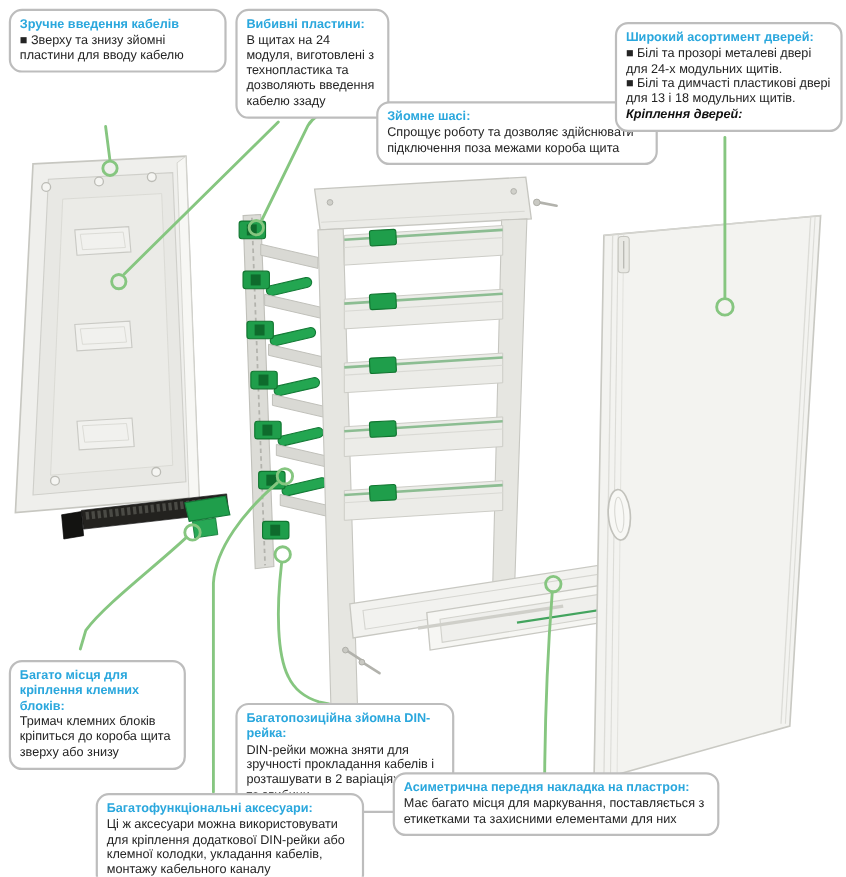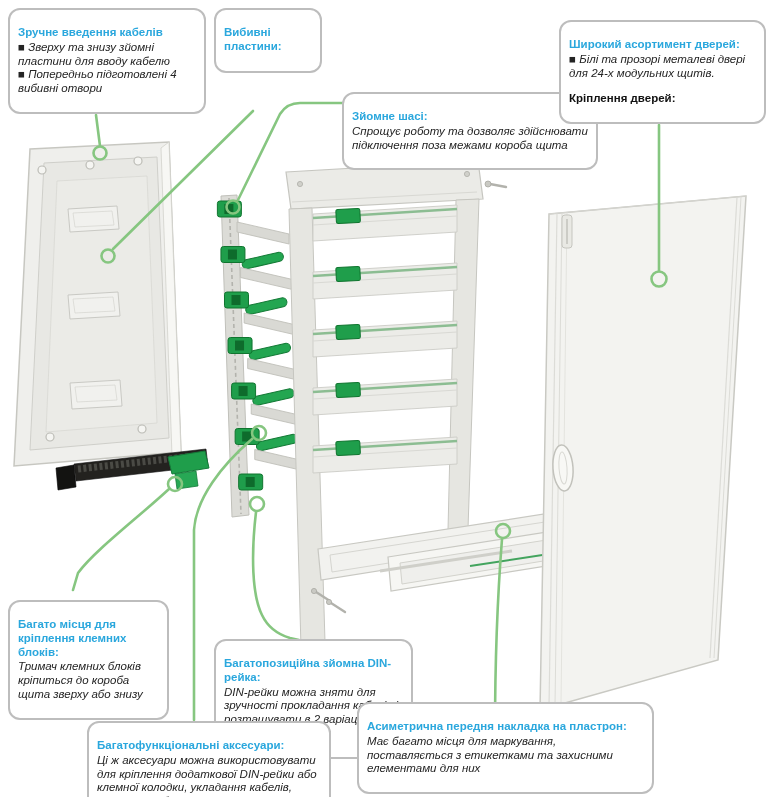--- a/index.html
+++ b/index.html
@@ -5,29 +5,29 @@
   html,body{margin:0;padding:0;}
   body{
     width:769px;height:797px;position:relative;overflow:hidden;
     background:#ffffff;
     font-family:"Liberation Sans","DejaVu Sans",sans-serif;
   }
   #art{position:absolute;left:0;top:0;z-index:1;}
   .callout{
     position:absolute;z-index:3;background:#ffffff;
     border:2px solid #bdbdbd;border-radius:12px;
-    padding:16px 8px;box-sizing:border-box;
+    padding:6px 8px;box-sizing:border-box;
     font-size:11.5px;line-height:1.2;color:#242424;
   }
   .co-title{color:#2aa7dd;font-weight:bold;margin-bottom:1px;}
-  .co-sub{font-weight:bold;color:#111;margin-top:12px;}
-  .co-item{margin:0;font-style:italic;}
+  .co-sub{font-weight:bold;color:#111;font-style:italic;}
+  .co-item{margin:0;}
   
   #co-cable-entry   {left:8px;  top:8px;   width:198px;}
-  #co-knockouts     {left:214px;top:8px;   width:108px;}
+  #co-knockouts     {left:214px;top:8px;   width:140px;}
   #co-chassis       {left:342px;top:92px;  width:256px;}
   #co-doors         {left:559px;top:20px;   width:207px;}
   #co-terminal-space{left:8px;  top:600px; width:161px;}
   #co-din-rail      {left:214px;top:639px; width:199px;}
   #co-accessories   {left:87px; top:721px; width:244px;}
   #co-faceplate     {left:357px;top:702px; width:297px;}
 </style>
 </head>
 <body>
 
@@ -182,35 +182,36 @@
       <circle cx="257" cy="504" r="7"></circle>
       <circle cx="259" cy="433" r="7"></circle>
       <circle cx="503" cy="531" r="7"></circle>
     </g>
   </g>
 </svg>
 
 <div class="callout" id="co-cable-entry">
   <div class="co-title">Зручне введення кабелів</div>
   <div class="co-item">■  Зверху та знизу зйомні пластини для вводу кабелю</div>
-  <div class="co-item">■  Попередньо підготовлені 4 вибивні отвори</div>
 </div>
 
 <div class="callout" id="co-knockouts">
   <div class="co-title">Вибивні пластини:</div>
+  <div class="co-item">В щитах на 24 модуля, виготовлені з технопластика та дозволяють введення кабелю ззаду</div>
 </div>
 
 <div class="callout" id="co-chassis">
   <div class="co-title">Зйомне шасі:</div>
   <div class="co-item">Спрощує роботу та дозволяє здійснювати підключення поза межами короба щита</div>
 </div>
 
 <div class="callout" id="co-doors">
   <div class="co-title">Широкий асортимент дверей:</div>
   <div class="co-item">■  Білі та прозорі металеві двері для 24-х модульних щитів.</div>
+  <div class="co-item">■  Білі та димчасті пластикові двері для 13 і 18 модульних щитів.</div>
   <div class="co-sub">Кріплення дверей:</div>
 </div>
 
 <div class="callout" id="co-terminal-space">
   <div class="co-title">Багато місця для кріплення клемних блоків:</div>
   <div class="co-item">Тримач клемних блоків кріпиться до короба щита зверху або знизу</div>
 </div>
 
 <div class="callout" id="co-din-rail">
   <div class="co-title">Багатопозиційна зйомна DIN-рейка:</div>

